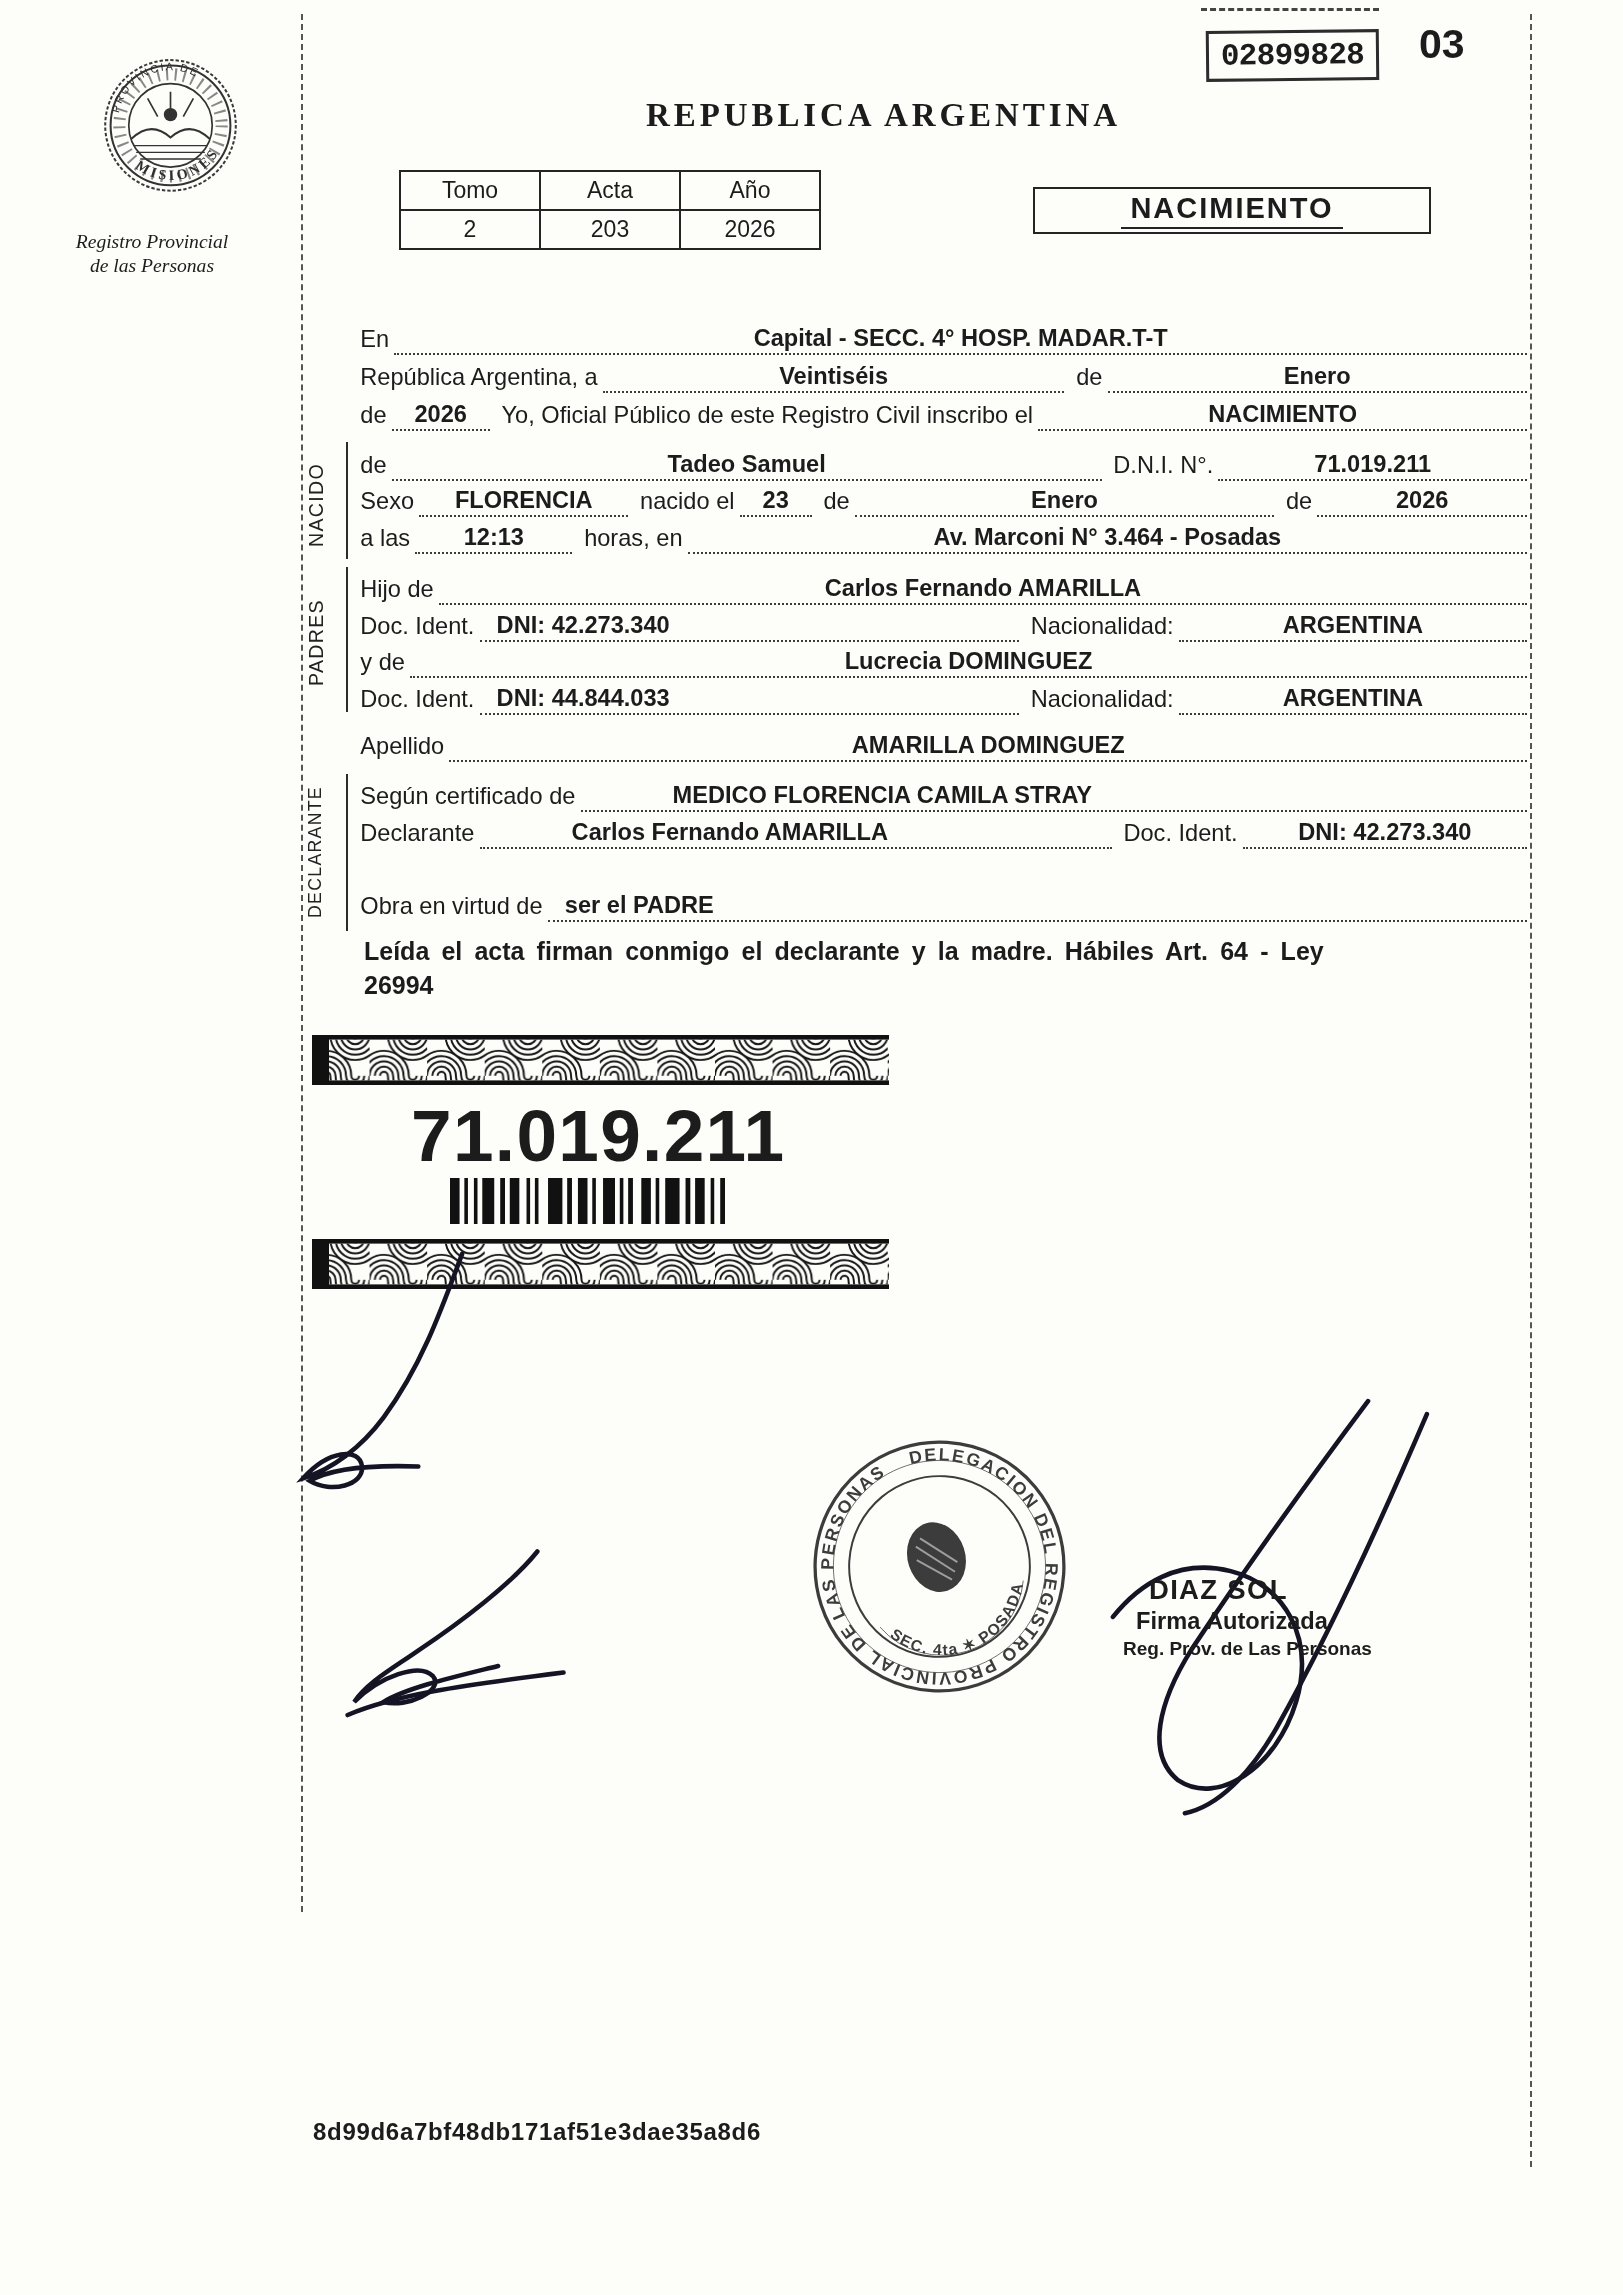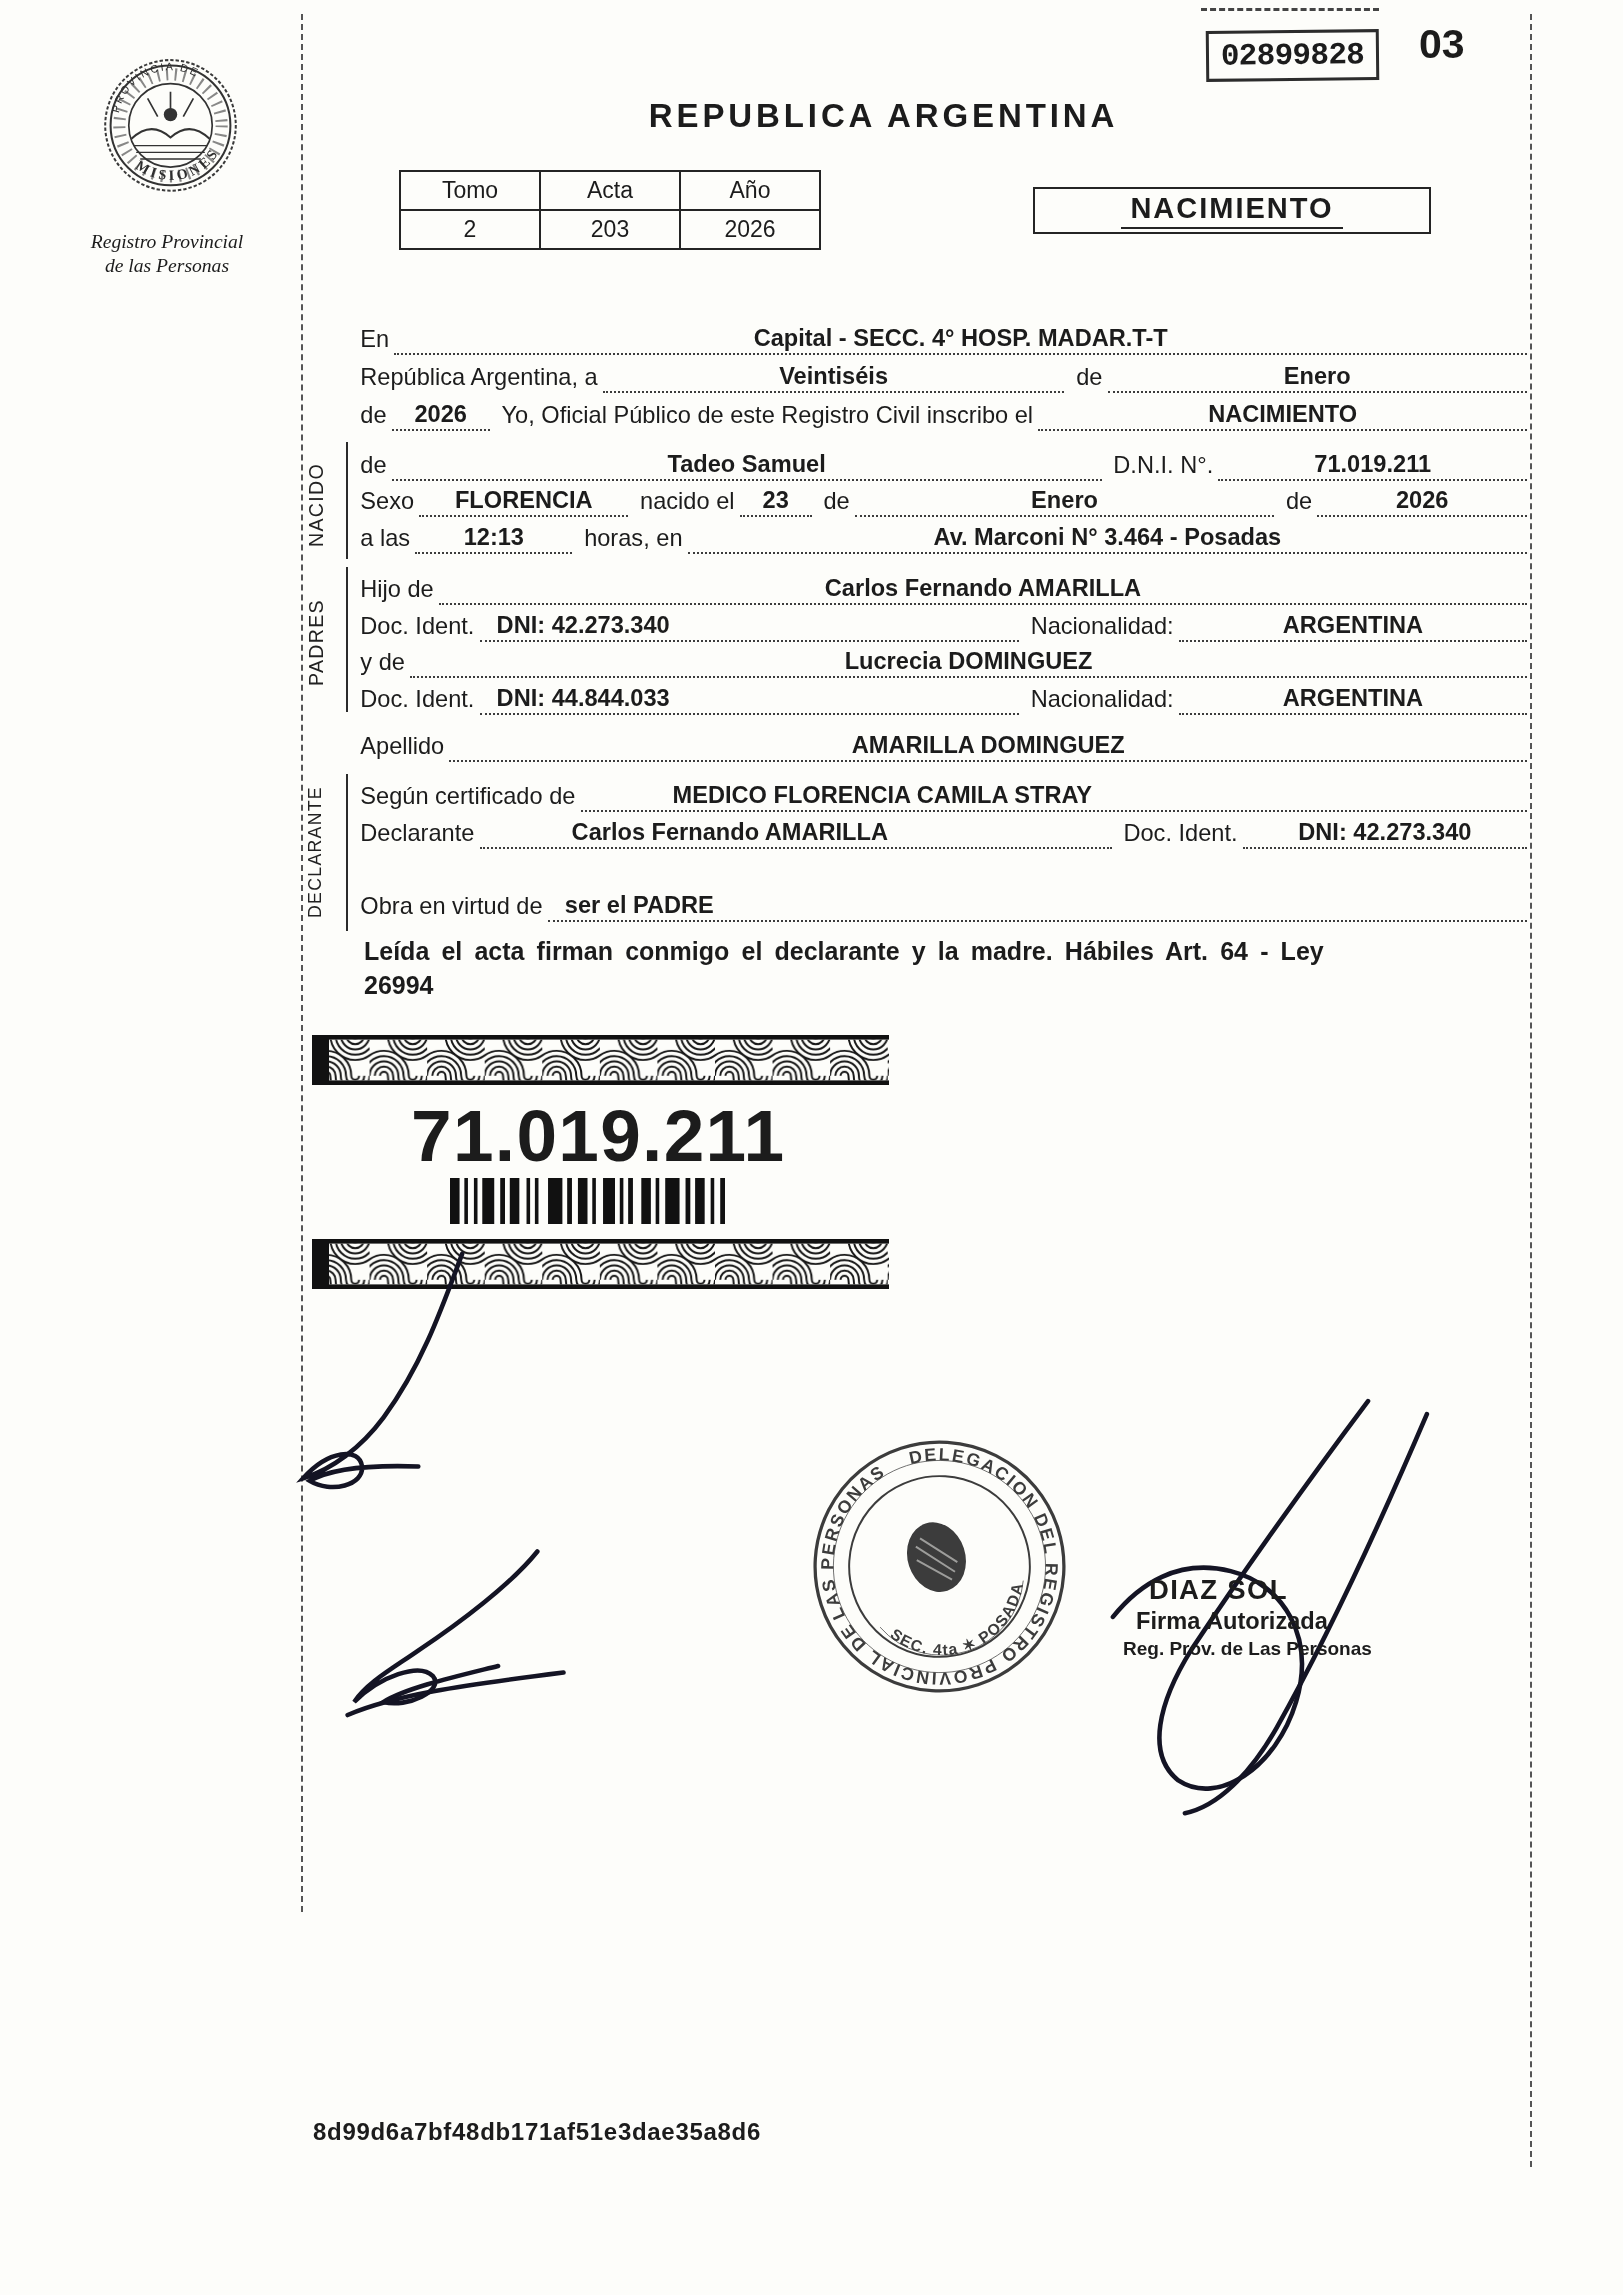--- a/index.html
+++ b/index.html
@@ -9,29 +9,29 @@
     background:#fdfdfa; color:#1c1c1c;
     font-family:"Liberation Sans", sans-serif; overflow:hidden;
   }
   .abs { position:absolute; }
 
   
   .vrule { position:absolute; border-left:2px dashed #555; width:0; }
 
   
   .title { position:absolute; left:458px; top:97px; width:851px; text-align:center;
-    font-family:Liberation Sans, sans-serif; font-weight:bold; font-size:33px; letter-spacing:3.9px; }
+    font-family:Liberation Serif, serif; font-weight:bold; font-size:33px; letter-spacing:3.9px; }
   .serial-dashes { position:absolute; left:1201px; top:7.9px; width:178px; border-top:3.3px dashed #444; }
   .serial-box { position:absolute; left:1206px; top:30px; width:173px; height:51px;
     border:3.3px solid #2c2c2c; display:flex; align-items:center; justify-content:center;
     font-family:"Liberation Mono", monospace; font-weight:bold; font-size:31px; letter-spacing:-0.7px;
     transform:rotate(-0.6deg); }
   .sheet-number { position:absolute; left:1419px; top:21px; font-size:41px; font-weight:600; }
 
-  .issuer-name { position:absolute; left:57px; top:230px; width:220px; text-align:center;
+  .issuer-name { position:absolute; left:42px; top:230px; width:220px; text-align:center;
     font-family:"Liberation Serif", serif; font-style:italic; font-size:19.6px; line-height:1.22; }
 
   
   .record-table { position:absolute; left:399px; top:170px; border-collapse:collapse; }
   .record-table td { width:140px; height:39px; border:2px solid #242424;
     text-align:center; font-size:23px; }
 
   .acttype-box { position:absolute; left:1033px; top:187px; width:398px; height:47px;
     border:2.6px solid #242424; display:flex; align-items:center; justify-content:center; }
   .acttype-box span { font-size:29px; letter-spacing:2px; font-weight:600;

